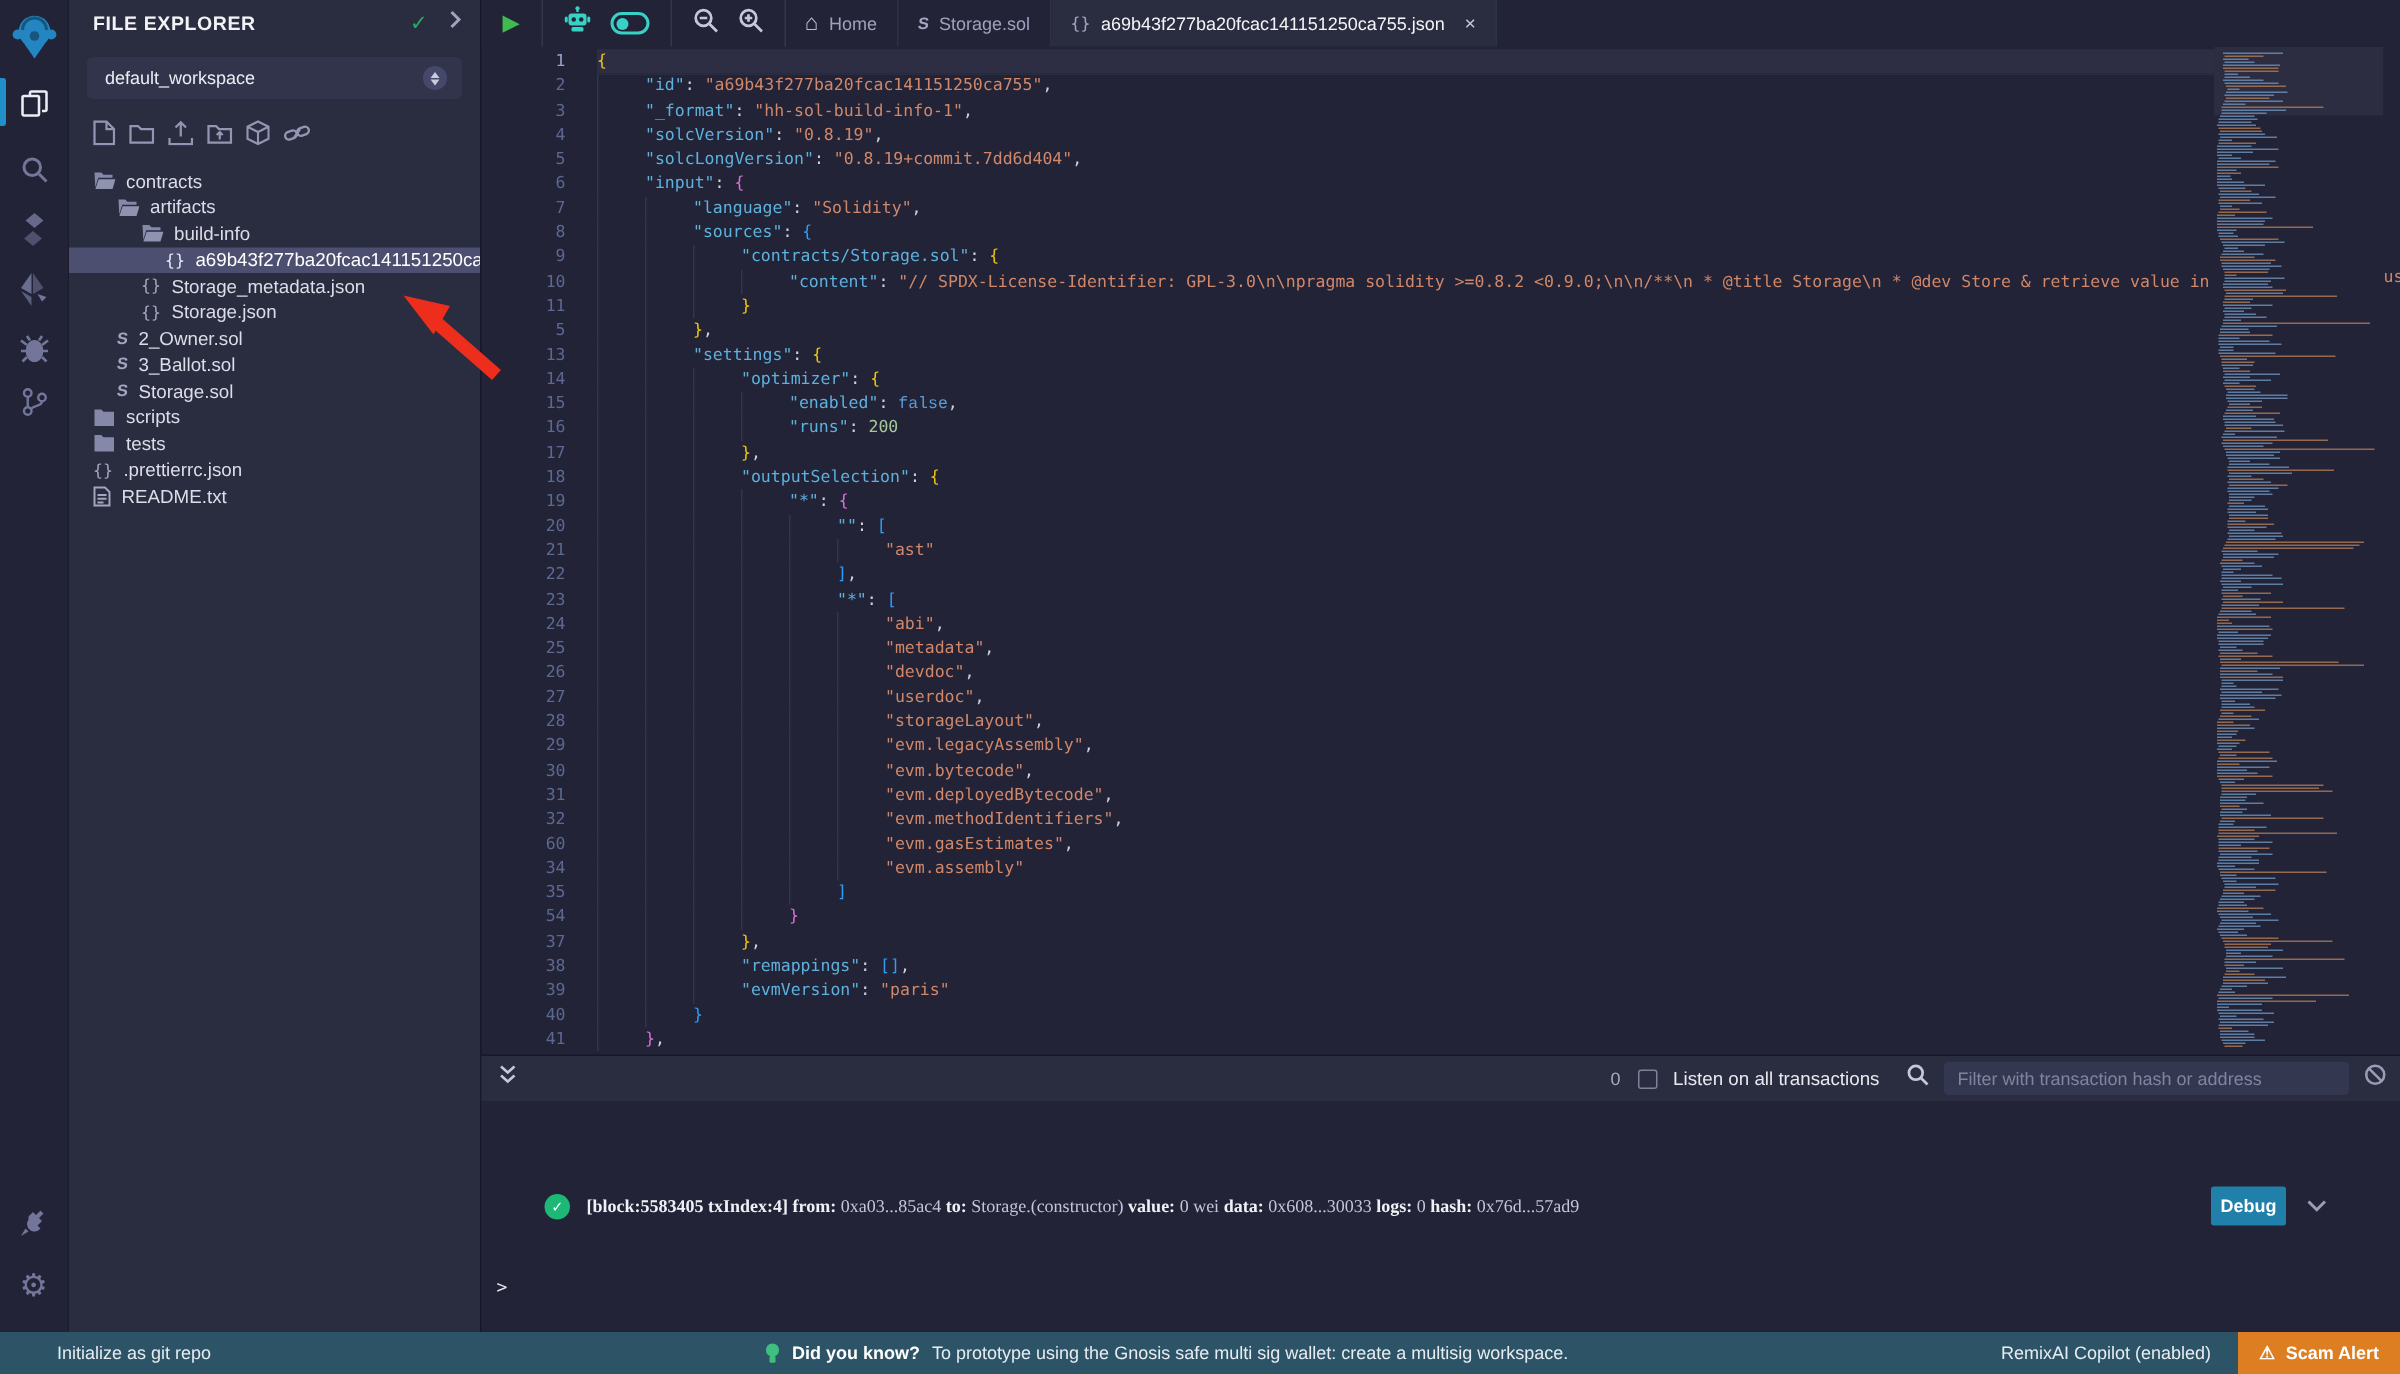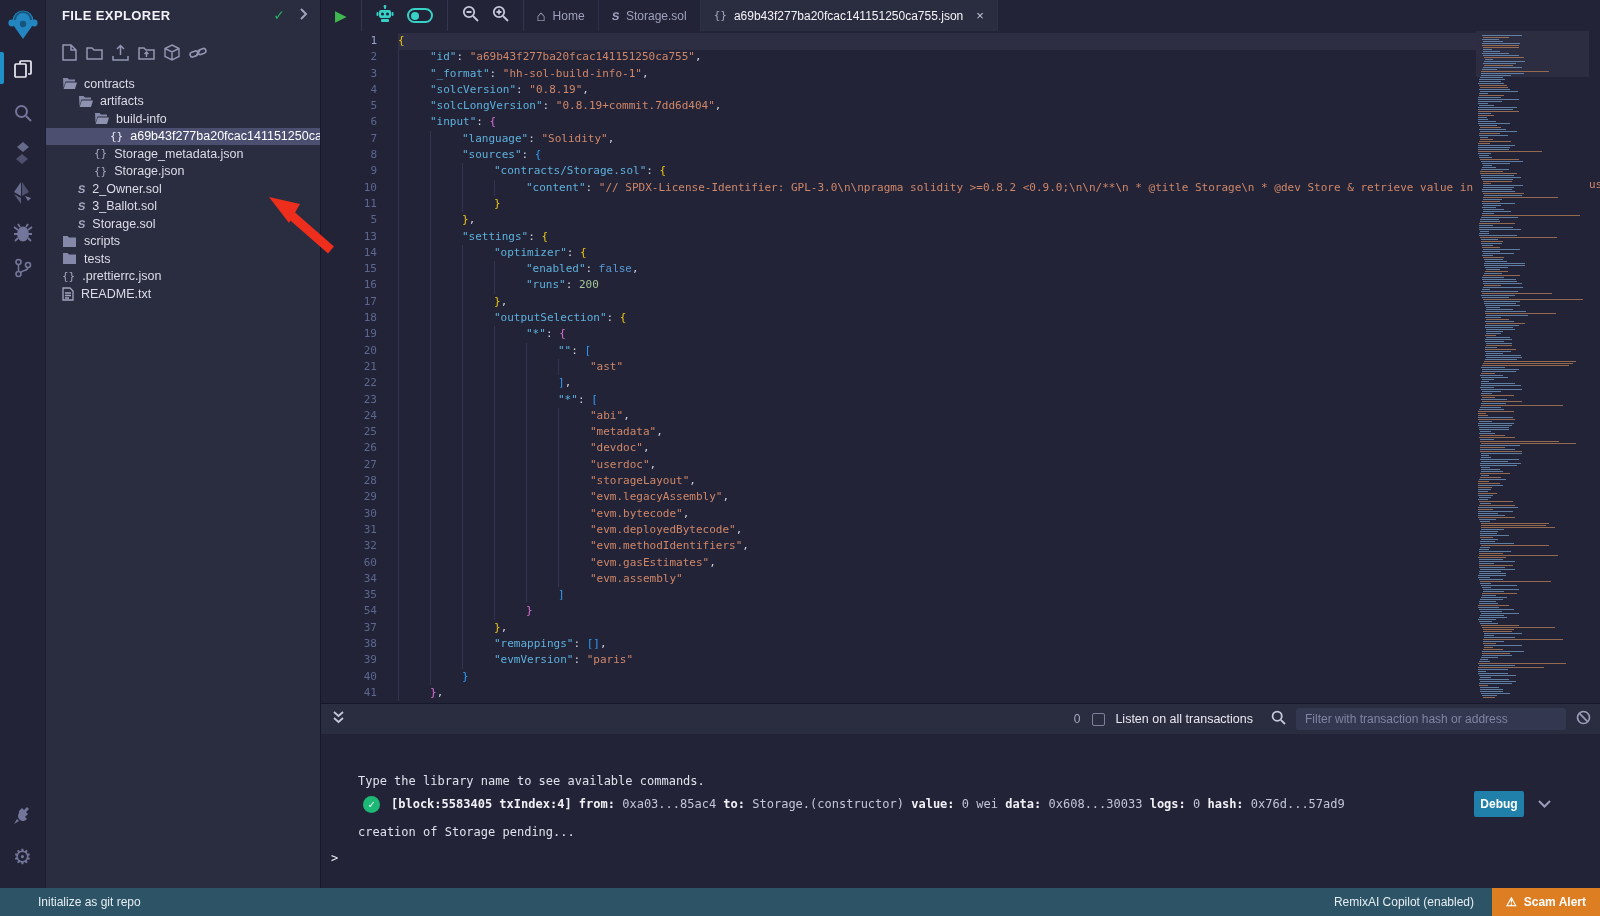--- a/index.html
+++ b/index.html
@@ -74,21 +74,21 @@
   .term-head .flex1 { flex:1; }
   .listen-count { font-size:12px; color:#a6a9c2; margin-right:2px; }
   .chk { width:13px; height:13px; border:1px solid #7e819c; border-radius:2px; background:transparent; cursor:pointer; }
   .listen-label { font-size:12.5px; color:#e8e9f1; margin-right:8px; cursor:pointer; }
   .filter { width:270px; height:22px; background:#343750; border:none; border-radius:3px; padding:0 9px; font-size:12px; color:#e8e9f1; font-family:"Liberation Sans", sans-serif; }
   .filter::placeholder { color:#8084a0; }
   .term-body { position:relative; height:155px; font-family:"DejaVu Sans Mono", monospace; font-size:12px; color:#dfe1ec; }
   .tlog { position:absolute; left:37px; top:5px; line-height:17px; white-space:pre; }
   .txrow { position:absolute; left:0; top:55px; width:1280px; height:30px; display:flex; align-items:center; }
   .txcheck { width:17px; height:17px; border-radius:50%; background:#1db876; color:#ffffff; font-size:11px; display:flex; align-items:center; justify-content:center; margin-left:42px; flex:none; }
-  .txtext { margin-left:11px; white-space:nowrap; overflow:hidden; flex:1; }
+  .txtext { margin-left:11px; white-space:nowrap; overflow:hidden; flex:1;font-family:Liberation Serif, serif; }
   .txb { font-weight:bold; color:#f0f1f6; } .txt { color:#c3c6d8; }
   .debug-btn { flex:none; width:50px; height:26px; background:#2180a9; color:#fff; border:none; border-radius:2px; font-size:12px; font-weight:bold; font-family:"Liberation Sans", sans-serif; cursor:pointer; margin-right:14px; }
   .tx-chevron { flex:none; margin-right:50px; color:#9a9db8; }
   .prompt { position:absolute; left:10px; top:117px; color:#ecedf4; }
 
   
   .statusbar { position:absolute; left:0; top:888px; width:1600px; height:28px; background:#2c5466; display:flex; align-items:center; font-size:12px; color:#e6ecf2; z-index:6; }
   .sb-left { padding-left:38px; cursor:pointer; }
   .sb-tip { position:absolute; left:510px; display:flex; align-items:center; gap:8px; }
   .sb-tip b { color:#ffffff; }
@@ -166,20 +166,27 @@
 
   <div class="explorer">
     <div class="exp-header">
       <span class="exp-title">FILE EXPLORER</span>
       <span style="color:#27ae60;font-size:14px;margin-right:14px;">✓</span>
       <span>
         <svg width="9" height="12" viewBox="0 0 9 12" fill="none" stroke="#a2a3bd" stroke-width="2">
             <path d="M2 1 L7 6 L2 11"></path>
           </svg>
       </span>
+    </div>
+    <div class="ws-select">
+      <span class="flex1">default_workspace</span>
+      <span class="stepper">
+          <i class="up"></i>
+          <i class="dn"></i>
+        </span>
     </div>
     <div class="exp-toolbar">
       <span class="ticon">
         <svg width="15" height="17" viewBox="0 0 15 17" fill="none" stroke="currentColor" stroke-width="1.5">
             <path d="M1 1 H9 L14 6 V16 H1 Z M9 1 V6 H14"></path>
           </svg>
       </span>
       <span class="ticon">
         <svg width="17" height="15" viewBox="0 0 17 15" fill="none" stroke="currentColor" stroke-width="1.5">
             <path d="M1 3 H6 L8 5 H16 V14 H1 Z"></path>
@@ -738,41 +745,45 @@
         </span>
         <input class="filter" placeholder="Filter with transaction hash or address" style="">
         <span>
           <svg width="15" height="15" viewBox="0 0 15 15" fill="none" stroke="#9a9db8" stroke-width="1.7">
               <circle cx="7.5" cy="7.5" r="6"></circle>
               <path d="M3.4 3.4 L11.6 11.6"></path>
             </svg>
         </span>
       </div>
       <div class="term-body">
-        <div class="tlog">
-          <div>Type the library name to see available commands.</div>
-          <div>creation of Storage pending...</div>
-        </div>
         <div class="txrow">
           <span class="txcheck">✓</span>
           <span class="txtext"><span class="txb">[block:5583405 txIndex:4]</span><span class="txt">  </span><span class="txb">from:</span><span class="txt"> 0xa03...85ac4 </span><span class="txb">to:</span><span class="txt"> Storage.(constructor) </span><span class="txb">value:</span><span class="txt"> 0 wei </span><span class="txb">data:</span><span class="txt"> 0x608...30033 </span><span class="txb">logs:</span><span class="txt"> 0 </span><span class="txb">hash:</span><span class="txt"> 0x76d...57ad9</span></span>
           <button class="debug-btn">Debug</button>
           <span class="tx-chevron">
             <svg width="13" height="8" viewBox="0 0 13 8" fill="none" stroke="currentColor" stroke-width="2">
                 <path d="M1 1 L6.5 6.5 L12 1"></path>
               </svg>
           </span>
         </div>
         <div class="prompt">&gt;</div>
       </div>
     </div>
   </div>
 
   <div class="statusbar">
     <span class="sb-left">Initialize as git repo</span>
+    <span class="sb-tip">
+      <svg width="10" height="15" viewBox="0 0 10 15">
+        <circle cx="5" cy="5" r="4.4" fill="#3fbf7f"></circle>
+          <rect x="3" y="9" width="4" height="4.5" rx="1" fill="#3fbf7f"></rect>
+      </svg>
+      <b>Did you know?</b>
+      <span>To prototype using the Gnosis safe multi sig wallet: create a multisig workspace.</span>
+    </span>
     <span class="sb-right">
       <span class="copilot">RemixAI Copilot (enabled)</span>
       <span class="scam">
         <span>⚠</span>
         <span>Scam Alert</span>
       </span>
     </span>
   </div>
 
   <svg class="arrow-svg">

